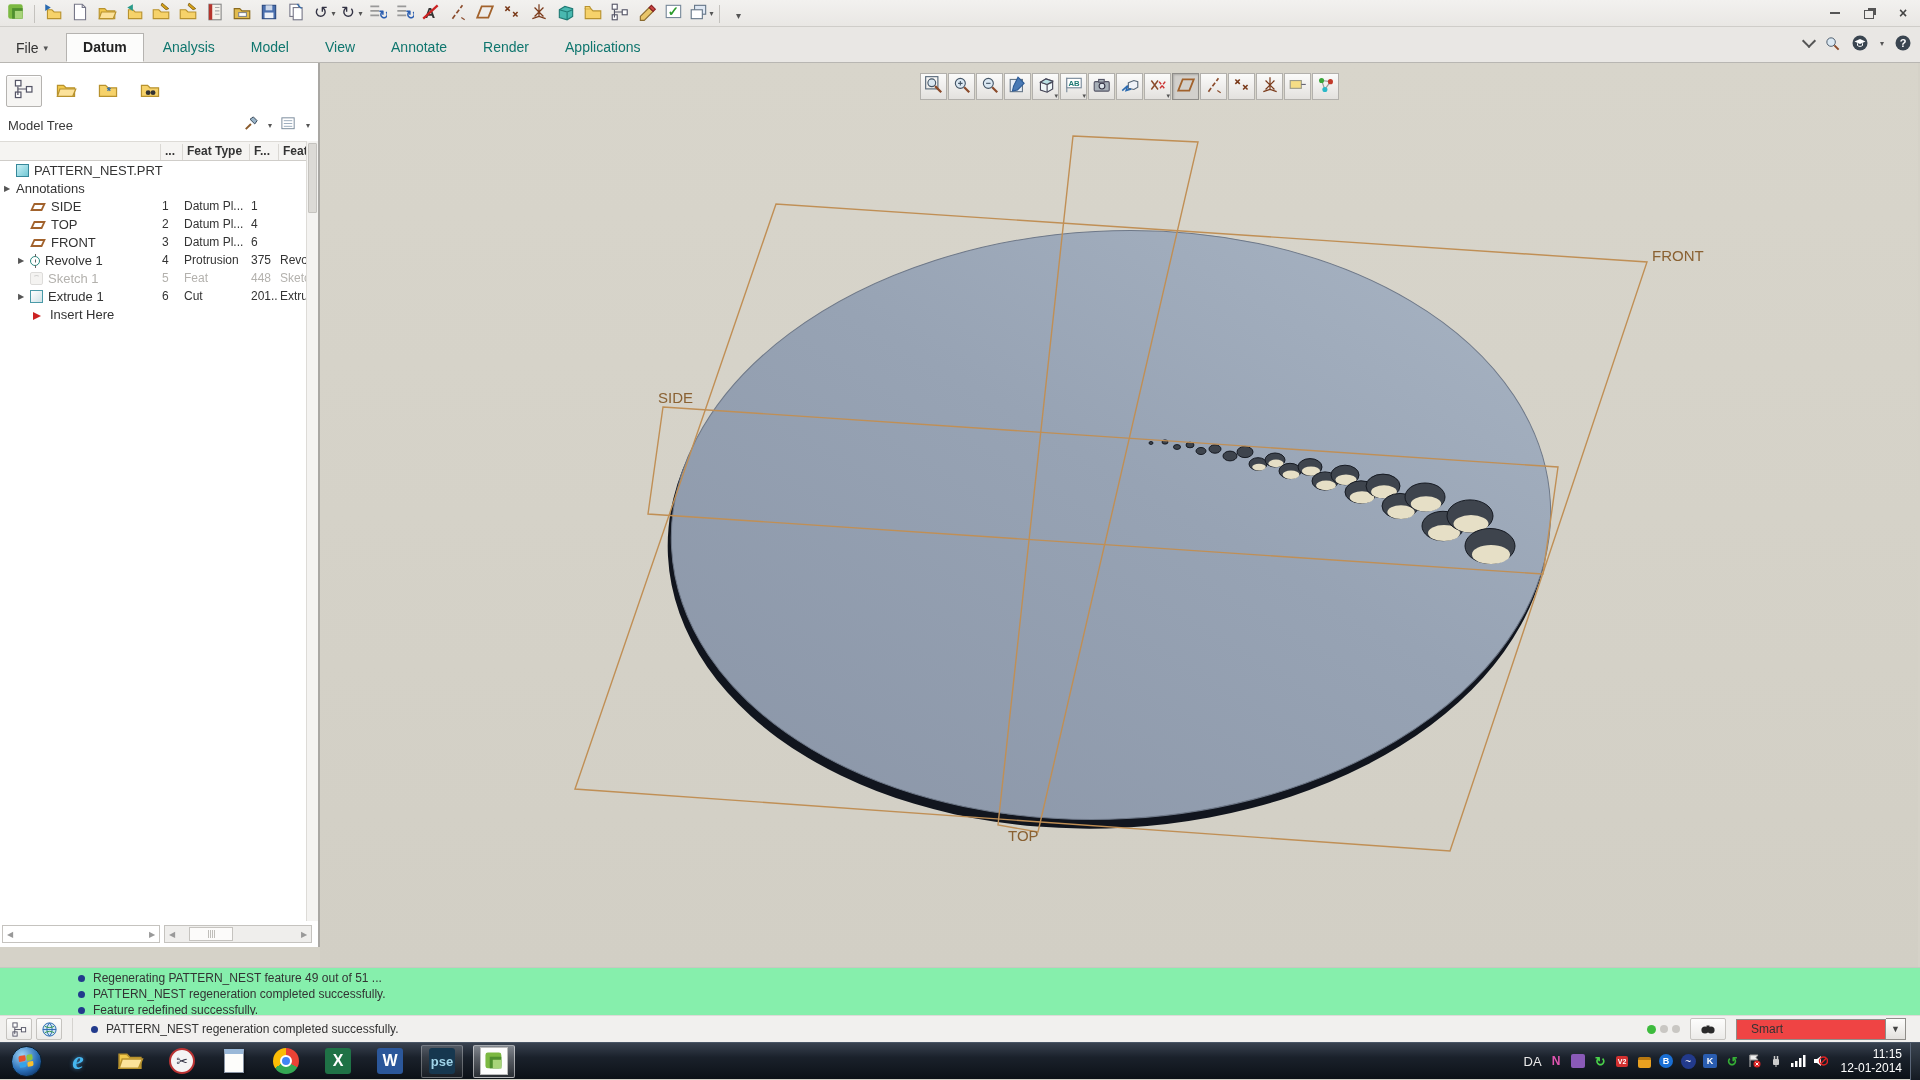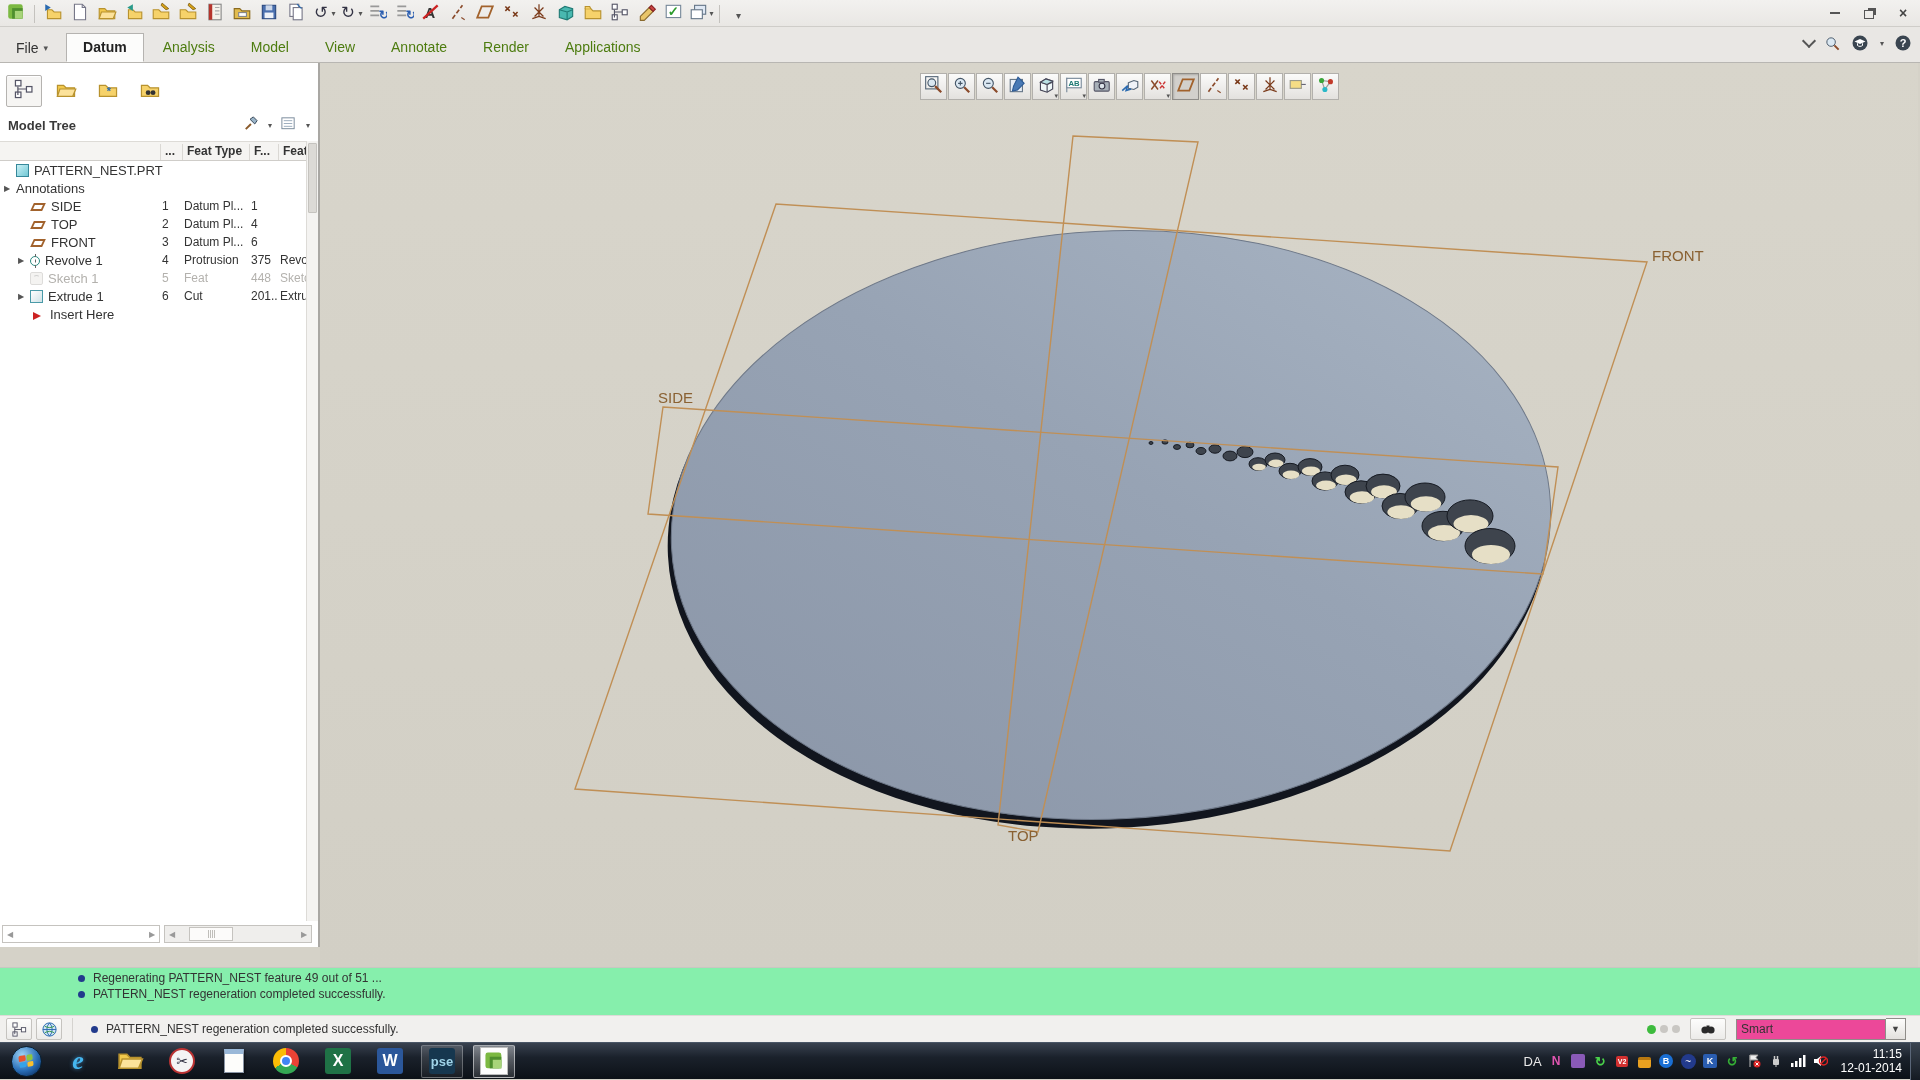--- a/index.html
+++ b/index.html
@@ -17,36 +17,36 @@
   .wbtn { width:26px; height:18px; display:flex; align-items:center; justify-content:center; color:#444; }
   .wbtn .bar { width:10px; height:2px; background:#555; }
   .wbtn .rest { width:10px; height:9px; border:1.5px solid #555; box-shadow:3px -3px 0 -1px #555; margin-top:2px; }
   .wbtn .x { font-size:14px; font-weight:bold; line-height:1; }
 
   
   .tabrow { position:relative; height:36px; background:#e9e7e4; border-bottom:1px solid #b8b6b2; display:flex; align-items:flex-end; }
   .filebtn { margin:0 8px 0 6px; height:29px; padding:0 10px; display:flex; align-items:center; gap:4px; font-size:14px; color:#333; }
   .filebtn .qcaret { font-size:9px; }
   .rtabs { display:flex; height:29px; gap:2px; }
-  .rtab { padding:5px 16px 0 16px; font-size:14px; color:#4d7c0f; height:29px; border:1px solid transparent; }
+  .rtab { padding:5px 16px 0 16px; font-size:14px; color:#0f766e; height:29px; border:1px solid transparent; }
   .rtab.active { background:#fcfcfb; border-color:#b5b3b0; border-bottom-color:#fcfcfb; font-weight:bold; color:#222; }
   .ribright { position:absolute; right:8px; top:7px; display:flex; align-items:center; gap:10px; }
   .ribright .rbtn { display:flex; align-items:center; }
   .chev { width:10px; height:10px; border-right:2px solid #555; border-bottom:2px solid #555; transform:rotate(45deg); margin-top:-4px; }
 
   
   .main { position:relative; height:904px; background:#d5d2c8; display:flex; }
 
   
   .panel { position:relative; width:320px; height:884px; background:#fff; border-right:2px solid #a9a7a3; }
   .ptabs { position:absolute; left:6px; top:12px; display:flex; gap:6px; }
   .ptab { width:36px; height:32px; display:flex; align-items:center; justify-content:center; border:1px solid transparent; border-radius:2px; }
   .ptab.active { border-color:#b5b3b0; background:#f6f5f3; box-shadow:0 1px 0 #fff inset; }
   .phdr { position:absolute; left:0; top:48px; width:100%; height:28px; display:flex; align-items:center; padding:0 8px; }
-  .phdr .ttl { font-size:13px; font-weight:bold; color:#3a3a3a; }
+  .phdr .ttl { font-size:13px; font-weight:normal; color:#3a3a3a; }
   .phdr .tools { margin-left:auto; display:flex; gap:8px; align-items:center; }
   .colhead { position:absolute; left:0; top:78px; width:308px; height:20px; background:#f5f4f2; border-top:1px solid #dddbd7; border-bottom:1px solid #cfcdc9; font-size:12px; font-weight:bold; color:#333; }
   .colhead .cc { position:absolute; top:2px; border-left:1px solid #dad8d4; padding-left:4px; height:16px; }
   .rows { position:absolute; left:0; top:98px; width:308px; }
   .trow { position:relative; height:18px; display:flex; align-items:center; font-size:13px; color:#333; padding-left:4px; }
   .tw { width:12px; font-size:8px; color:#555; flex:none; text-align:left; }
   .ind { width:14px; flex:none; }
   .lab { white-space:nowrap; }
   .muted, .muted .lab { color:#b3b1ad; }
   .muted .ti { opacity:.45; }
@@ -92,21 +92,21 @@
   .statusbar { position:relative; height:27px; background:#f1f0ee; border-top:1px solid #dddbd7; display:flex; align-items:center; }
   .sb-left { display:flex; gap:4px; padding-left:6px; padding-right:10px; border-right:1px solid #d5d3cf; height:23px; align-items:center; }
   .sbtn { width:26px; height:22px; border:1px solid #c5c3bf; background:linear-gradient(#fdfdfc,#ecebe9); border-radius:2px; display:flex; align-items:center; justify-content:center; }
   .sb-msg { display:flex; align-items:center; font-size:12px; color:#333; padding-left:18px; }
   .sb-right { margin-left:auto; display:flex; align-items:center; gap:10px; padding-right:14px; }
   .dots { display:flex; gap:4px; align-items:center; }
   .dot { width:9px; height:9px; border-radius:50%; }
   .dot.g { background:#3dbb3d; }
   .dot.off { background:#c9c7c3; width:8px; height:8px; }
   .searchsel { display:flex; align-items:center; }
-  .smart { width:150px; height:21px; background:#ec4899; border:1px solid #8f8d89; font-size:12px; color:#333; display:flex; align-items:center; padding-left:4px; }
+  .smart { width:150px; height:21px; background:#ef4444; border:1px solid #8f8d89; font-size:12px; color:#333; display:flex; align-items:center; padding-left:14px; }
   .selbtn { width:20px; height:22px; border:1px solid #8f8d89; border-left:none; background:linear-gradient(#fdfdfc,#e3e1de); display:flex; align-items:center; justify-content:center; font-size:9px; color:#444; }
 
   
   .taskbar { position:relative; height:37px; background:linear-gradient(#39424f,#1a212b 40%,#0c1117); border-top:1px solid #4a5666; display:flex; align-items:center; }
   .tbi { width:42px; height:33px; display:flex; align-items:center; justify-content:center; margin:0 5px; border-radius:2px; }
   .tbi.framed { background:linear-gradient(rgba(255,255,255,.16),rgba(255,255,255,.05)); border:1px solid rgba(255,255,255,.28); }
   .tbi.active { background:linear-gradient(rgba(255,255,255,.38),rgba(255,255,255,.12)); border:1px solid rgba(255,255,255,.5); }
   .orb { width:31px; height:31px; border-radius:50%; background:radial-gradient(circle at 35% 28%,#9fd4f5,#2a6fb8 55%,#0a2d5e 90%); border:1px solid #0a2030; display:flex; align-items:center; justify-content:center; }
   .flag { width:14px; height:12px; display:grid; grid-template-columns:1fr 1fr; gap:1px; transform:rotate(-8deg); }
   .flag i { border-radius:40% 10% 40% 10%; }
@@ -684,20 +684,24 @@
 
 <div class="msglog" id="msglog">
     <div class="msg">
       <span class="bullet"></span>
       <span>Regenerating PATTERN_NEST feature 49 out of 51 ...</span>
     </div>
     <div class="msg">
       <span class="bullet"></span>
       <span>PATTERN_NEST regeneration completed successfully.</span>
     </div>
+    <div class="msg">
+      <span class="bullet"></span>
+      <span>Feature redefined successfully.</span>
+    </div>
   </div>
 
 <div class="statusbar">
   <div class="sb-left">
     <span class="sbtn" id="ic-sbtree">
         <svg viewBox="0 0 18 18" width="17" height="17">
           <rect x="2" y="2" width="4.5" height="4.5" fill="#fff" stroke="#556"></rect>
           <rect x="2" y="11.5" width="4.5" height="4.5" fill="#fff" stroke="#556"></rect>
           <rect x="11" y="7" width="4.5" height="4.5" fill="#fff" stroke="#556"></rect>
           <path d="M4 7v7M4 9h7" stroke="#556" fill="none"></path>

